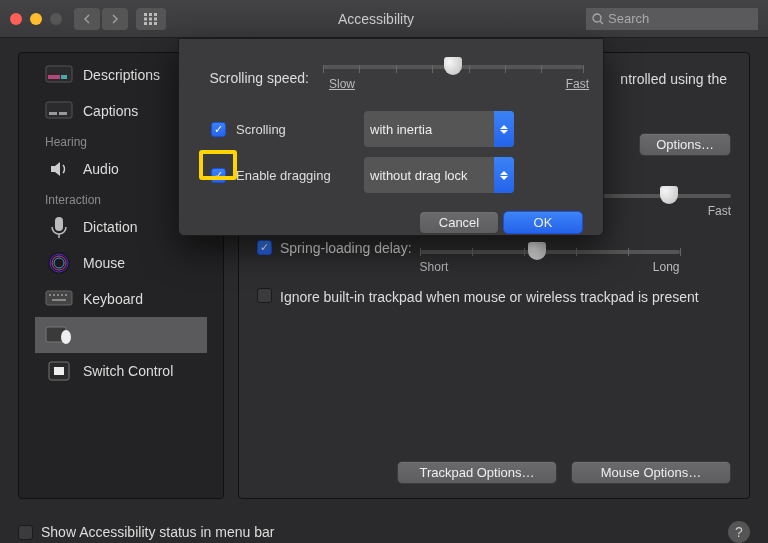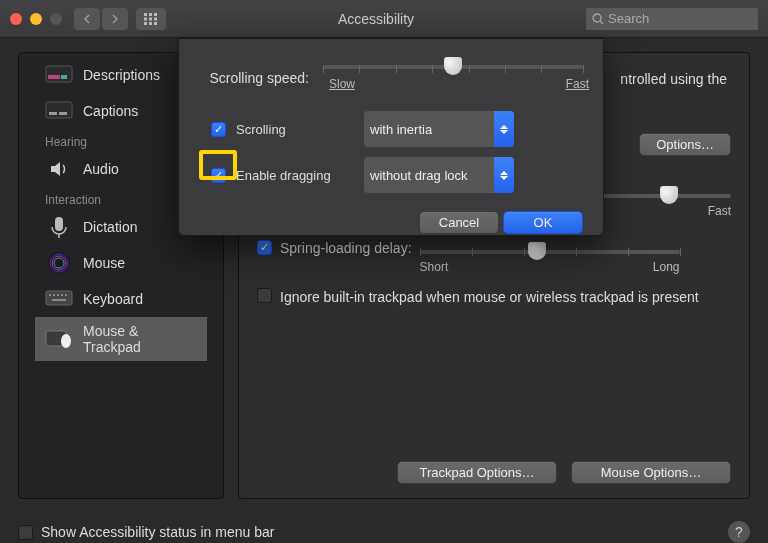--- a/index.html
+++ b/index.html
@@ -280,21 +280,29 @@
       </div>
       <span>Keyboard</span>
     </div>
     <div class="side-item selected">
       <div class="side-icon">
         <svg width="28" height="22" viewBox="0 0 28 22">
             <rect x="1" y="3" width="20" height="15" rx="2" fill="#3a3a3a" stroke="#777"></rect>
             <ellipse cx="21" cy="13" rx="5" ry="7" fill="#eee"></ellipse>
           </svg>
       </div>
-      <span>Mouse &amp; Trackpad</span>
+    </div>
+    <div class="side-item">
+      <div class="side-icon">
+        <svg width="24" height="22" viewBox="0 0 24 22">
+            <rect x="2" y="2" width="20" height="18" rx="2" fill="#2a2a2a" stroke="#777"></rect>
+            <rect x="7" y="7" width="10" height="8" fill="#eee"></rect>
+          </svg>
+      </div>
+      <span>Switch Control</span>
     </div>
   </div>
 
   <div class="main">
     <div class="main-toptext">ntrolled using the</div>
     <div class="options-row">
       <div class="mac-btn">Options…</div>
     </div>
     <div class="slider-row" style="margin-top:28px; align-items:flex-start;">
       <div style="flex:1"></div>

